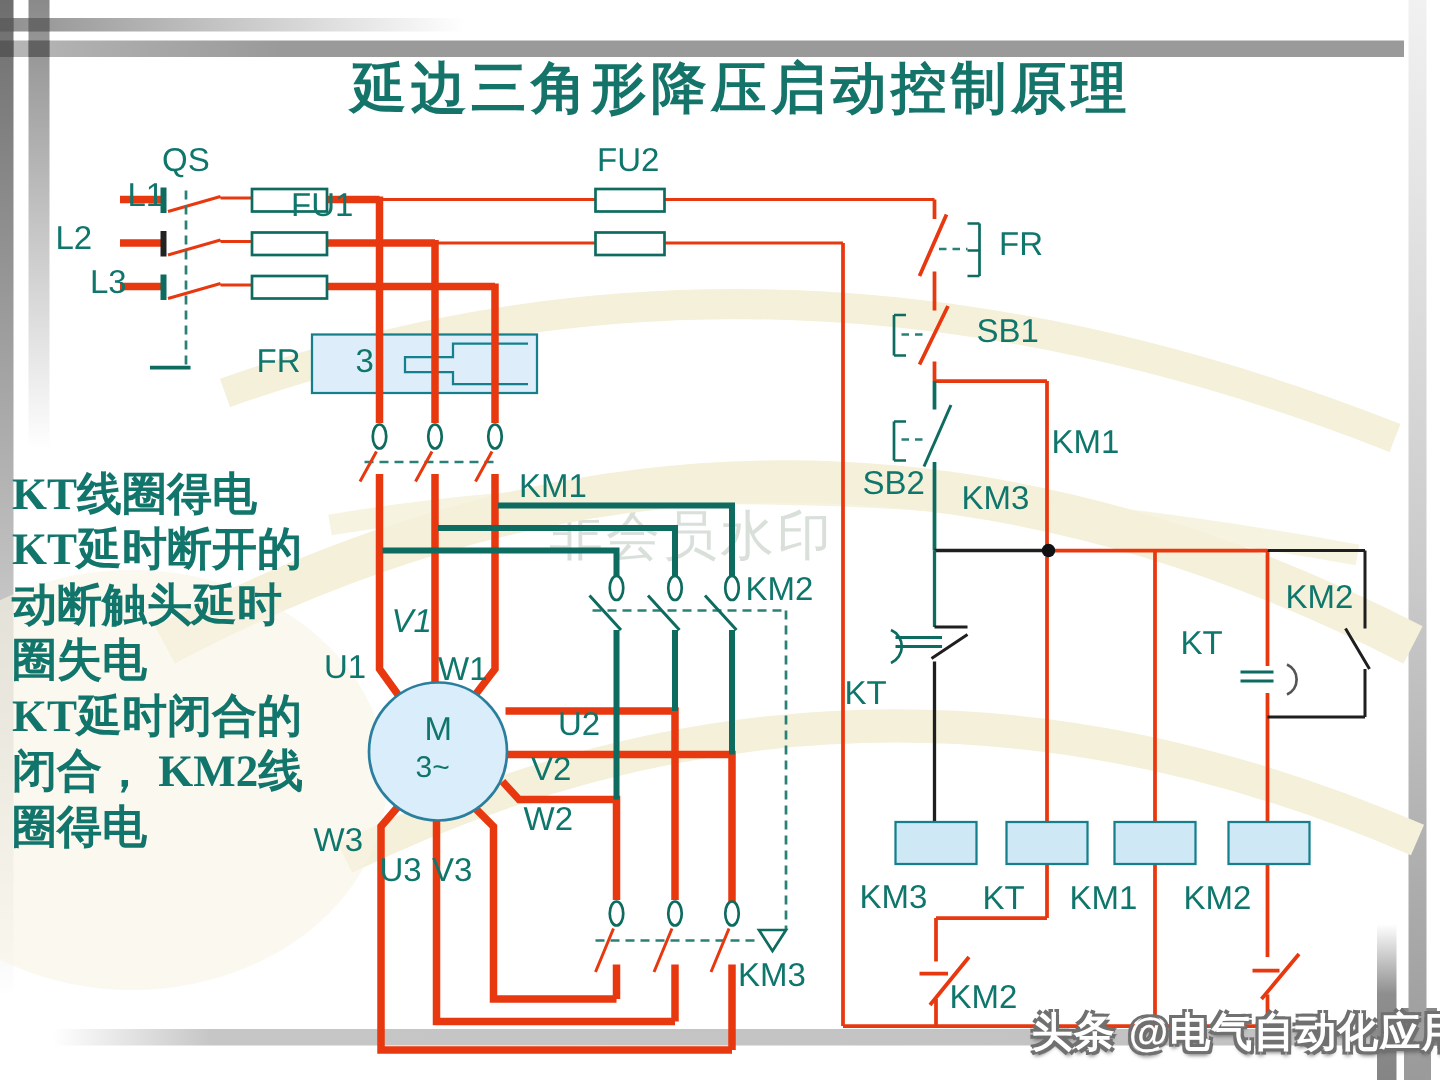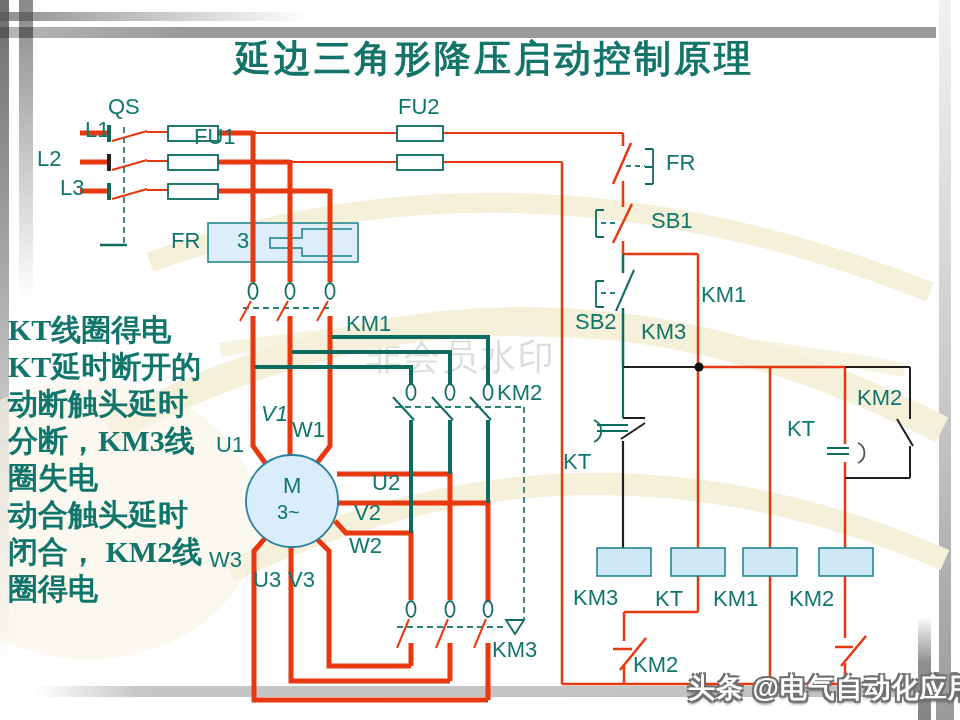--- a/index.html
+++ b/index.html
@@ -211,41 +211,40 @@
       </g>
     </g>
   </svg>
 
   <div id="title">延边三角形降压启动控制原理</div>
 
   <div id="note">
     <div>KT线圈得电</div>
     <div>KT延时断开的</div>
     <div>动断触头延时</div>
-    <div>分断，KM3线</div>
     <div>圈失电</div>
-    <div>动合触头延时</div>
+    <div>KT延时闭合的</div>
     <div>闭合， KM2线</div>
     <div>圈得电</div>
   </div>
 
   <div class="lbl" style="left:108px;top:95px;">QS</div>
   <div class="lbl" style="left:194px;top:95px;margin-top:30px;">FU1</div>
   <div class="lbl" style="left:398px;top:95px;">FU2</div>
   <div class="lbl" style="left:37px;top:118px;margin-left:48px;">L1</div>
   <div class="lbl" style="left:37px;top:147px;">L2</div>
   <div class="lbl" style="left:37px;top:176px;margin-left:23px;">L3</div>
   <div class="lbl" style="left:171px;top:229px;">FR</div>
   <div class="lbl" style="left:237px;top:229px;">3</div>
   <div class="lbl" style="left:346px;top:312px;">KM1</div>
   <div class="lbl" style="left:497px;top:381px;">KM2</div>
   <div class="lbl" style="left:492px;top:638px;">KM3</div>
   <div class="lbl" style="left:216px;top:433px;">U1</div>
   <div class="lbl" style="left:261px;top:402px;font-style:italic;">V1</div>
-  <div class="lbl" style="left:292px;top:418px;">W1</div>
+  <div class="lbl" style="left:292px;top:434px;">W1</div>
   <div class="lbl" style="left:372px;top:471px;">U2</div>
   <div class="lbl" style="left:354px;top:501px;">V2</div>
   <div class="lbl" style="left:349px;top:534px;">W2</div>
   <div class="lbl" style="left:209px;top:548px;">W3</div>
   <div class="lbl" style="left:253px;top:568px;">U3</div>
   <div class="lbl" style="left:288px;top:568px;">V3</div>
   <div class="lbl" style="left:283px;top:474px;">M</div>
   <div class="lbl small" style="left:277px;top:502px;">3~</div>
   <div class="lbl" style="left:666px;top:151px;">FR</div>
   <div class="lbl" style="left:651px;top:209px;">SB1</div>

